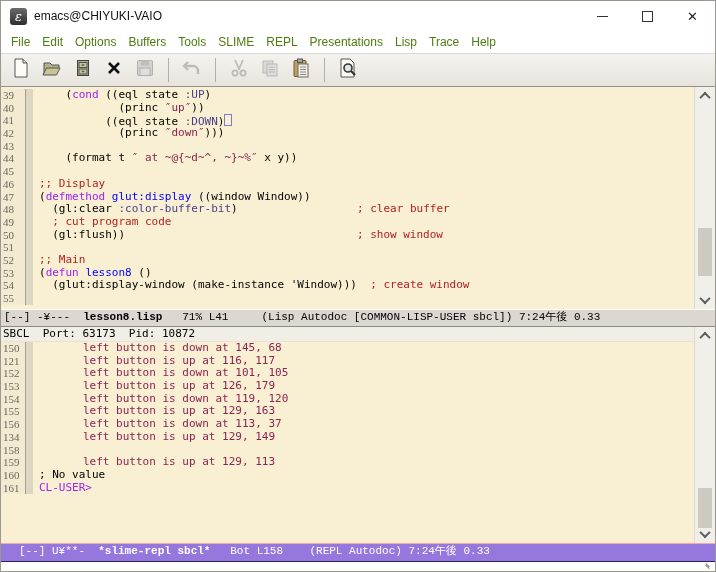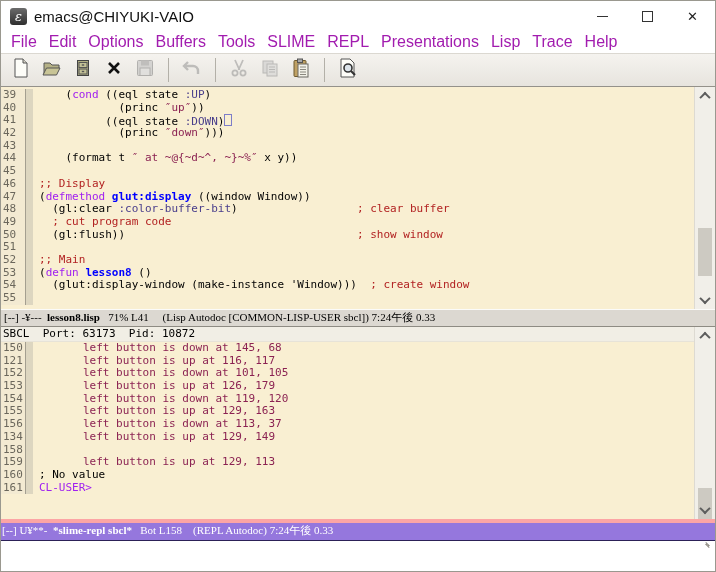--- a/index.html
+++ b/index.html
@@ -6,73 +6,73 @@
   .window{
     position:relative;width:716px;height:572px;box-sizing:border-box;
     border:1px solid #9a988f;background:#fff;overflow:hidden;
     font-family:"Liberation Sans",sans-serif;
   }
   
   .titlebar{height:30px;display:flex;align-items:center;background:var(--titlebar-bg);}
   .app-icon{width:17px;height:17px;margin:0 7px 0 9px;border-radius:3px;
     background:linear-gradient(#6b6b6b,#2f2f2f);display:flex;align-items:center;justify-content:center;
     color:#fff;font-family:"DejaVu Serif",serif;font-style:italic;font-size:13px;line-height:13px;}
-  .title-text{font-size:15px;color:#111;}
+  .title-text{font-size:12px;color:#111;}
   .win-controls{margin-left:auto;display:flex;height:30px;}
   .win-btn{width:45px;height:30px;display:flex;align-items:center;justify-content:center;font-size:12px;color:#222;}
   .glyph-min{width:11px;height:1px;background:#333;display:block;}
   .glyph-max{width:9px;height:9px;border:1px solid #333;display:block;}
   .glyph-close{font-size:13px;line-height:13px;color:#222;}
   
   .menubar{height:22px;display:flex;align-items:center;background:#fff;padding-left:4px;}
-  .menu-item{font-size:16px;color:#a21caf;padding:2px 6px;white-space:nowrap;}
+  .menu-item{font-size:12px;color:#4d7c0f;padding:2px 6px;white-space:nowrap;}
   
   .toolbar{height:32px;display:flex;align-items:center;gap:5px;padding-left:7px;
     background:linear-gradient(#f5f3ef,#e7e4de);
     border-top:1px solid #dbd8d1;border-bottom:1px solid #94918a;}
   .tb-btn{width:26px;height:26px;display:flex;align-items:center;justify-content:center;}
   .tb-btn.disabled{filter:grayscale(1) opacity(.5);}
   .tb-sep{width:1px;height:24px;background:#b3b0a8;margin:0 5px;}
   
   .code-area{position:relative;height:222px;background:var(--buffer-bg);overflow:hidden;}
-  .repl-area{position:relative;height:192px;background:var(--buffer-bg);overflow:hidden;}
+  .repl-area{position:relative;height:216px;background:var(--buffer-bg);overflow:hidden;}
   .bline{display:flex;height:12.7px;line-height:12.7px;font-family:"DejaVu Sans Mono",monospace;font-size:11px;}
   .lnum{width:22px;flex:0 0 22px;background:var(--linenum-bg);color:var(--linenum-fg);
-    padding-left:2px;border-right:1px solid #a49f90;}
+    padding-left:2px;border-right:1px solid #a49f90;font-family:Liberation Serif, serif;}
   .lfringe{width:7px;flex:0 0 7px;background:var(--fringe-bg);}
   .ltxt{white-space:pre;padding-left:6px;color:#000;}
   .lines-pad{padding-top:2px;}
   .tok-p{color:#000;}
   .tok-k{color:var(--keyword);}
-  .tok-f{color:var(--function-name);font-weight:bold;}
+  .tok-f{color:var(--function-name);}
   .tok-b{color:var(--builtin);}
   .tok-s{color:var(--string);}
   .tok-c{color:var(--comment);text-align:right;}
   .tok-o{color:var(--output);margin-left:44px;}
   .tok-prm{color:var(--prompt);}
   .curbox{display:inline-block;width:6px;height:10px;border:1px solid #7d7dc8;vertical-align:-1px;}
   
   .header-line{height:14px;line-height:14px;background:var(--header-line-bg);
     font-family:"DejaVu Sans Mono",monospace;font-size:11px;color:#000;white-space:pre;padding-left:2px;
     border-bottom:1px solid #e7e3d8;}
   
   .sbar{position:absolute;top:0;right:0;bottom:0;width:20px;background:#f1efe9;border-left:1px solid #dddad2;}
   .sb-arrow{position:absolute;left:0;width:20px;height:14px;display:flex;align-items:center;justify-content:center;}
   .sb-up{top:2px;}.sb-down{bottom:2px;}
   .chev{width:6px;height:6px;border-left:2px solid #5d5d5d;border-top:2px solid #5d5d5d;}
   .chev.up{transform:rotate(45deg) translate(1px,1px);}
   .chev.down{transform:rotate(225deg) translate(1px,1px);}
   .sb-thumb{position:absolute;left:3px;width:14px;background:#cdcac2;}
   
-  .modeline{font-family:Liberation Serif, serif;font-size:11px;white-space:pre;overflow:hidden;}
+  .modeline{font-family:Liberation Mono, monospace;font-size:11px;white-space:pre;overflow:hidden;}
   .modeline .b{font-weight:bold;}
   .ml-top{height:16px;line-height:14px;background:var(--modeline-inactive-bg);color:#000;
     border-top:1px solid #fbfbf9;border-bottom:1px solid #8e8b83;padding-left:3px;}
   .ml-bottom{height:17px;line-height:15px;background:var(--modeline-active-bg);color:var(--modeline-active-fg);
-    border-top:4px solid #fca5a5;border-bottom:1px solid #2c2157;padding-left:1px;}
+    border-top:1px solid #fca5a5;border-bottom:1px solid #2c2157;padding-left:18px;}
   
   .echo{position:relative;flex:1;background:var(--buffer-bg);}
   .mini-sb{position:absolute;right:2px;top:1px;bottom:1px;width:12px;display:flex;flex-direction:column;
     align-items:center;justify-content:space-between;padding:2px 0;}
   .chev.sm{width:4px;height:4px;border-width:1.5px;border-color:#8a877f;}
 </style>
 </head>
 <body>
 
 <div class="window">

